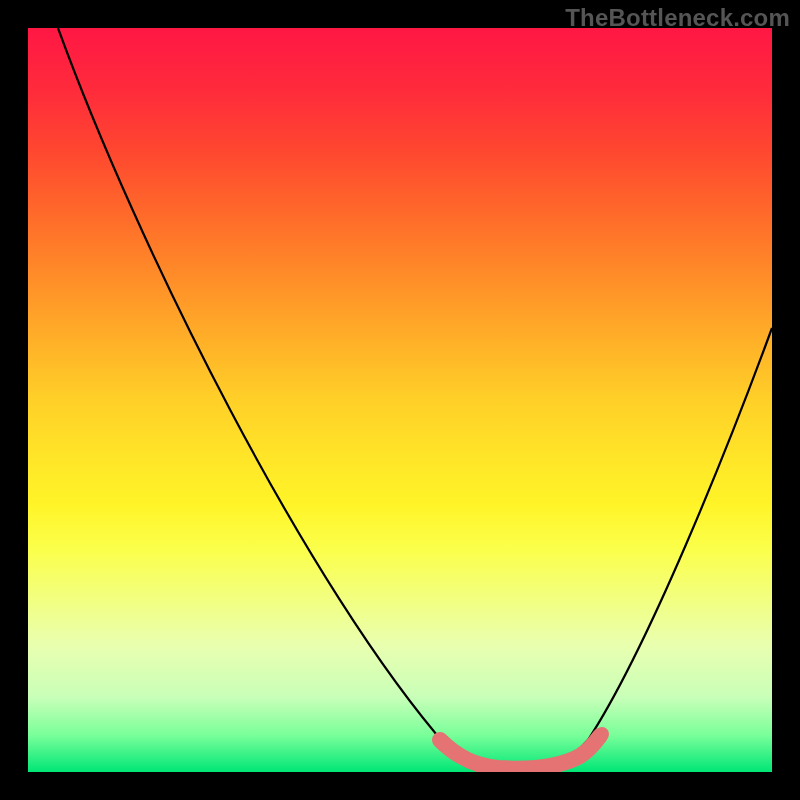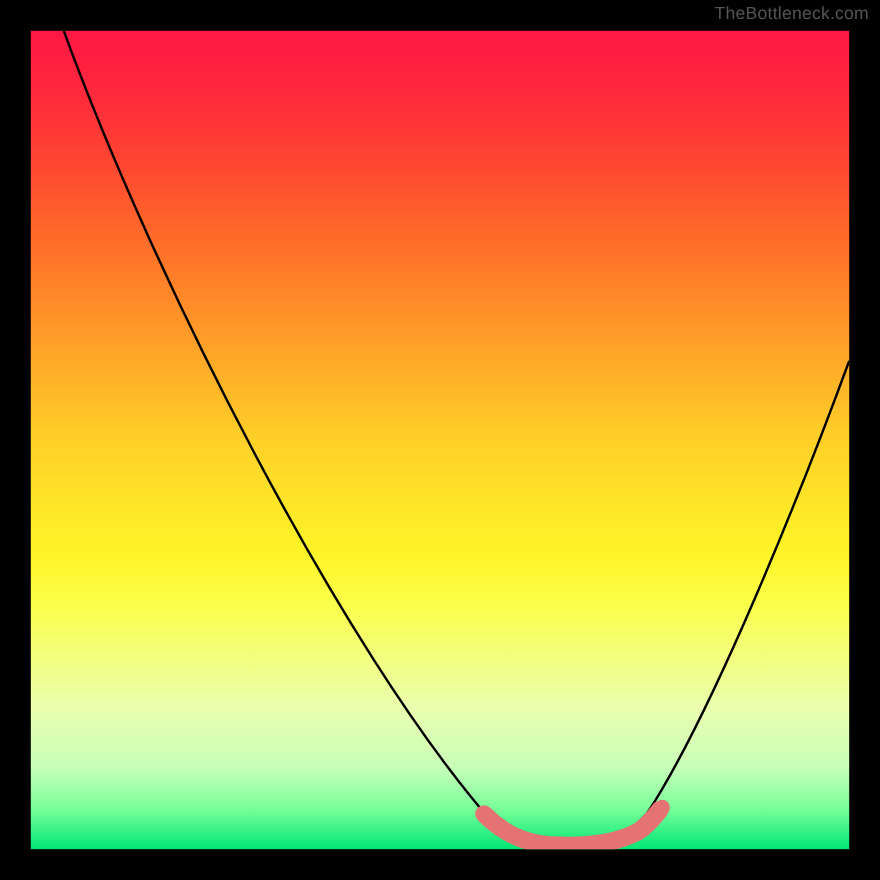--- a/index.html
+++ b/index.html
@@ -26,22 +26,22 @@
       #e9ffb0 83%,
       #c8ffb8 90%,
       #7aff9a 95%,
       #00e676 100%);
   }
   .watermark {
     position: absolute;
     top: 4px;
     right: 10px;
     color: #555;
-    font-size: 16px;
-    font-weight: 400;
+    font-size: 24px;
+    font-weight: 700;
     letter-spacing: 0.2px;
   }
   svg.curve { position: absolute; top: 0; left: 0; }
 </style>
 </head>
 <body>
 
 <div class="frame">
   <div class="plot-area">
     <svg class="curve" width="744" height="744" viewBox="0 0 744 744">

